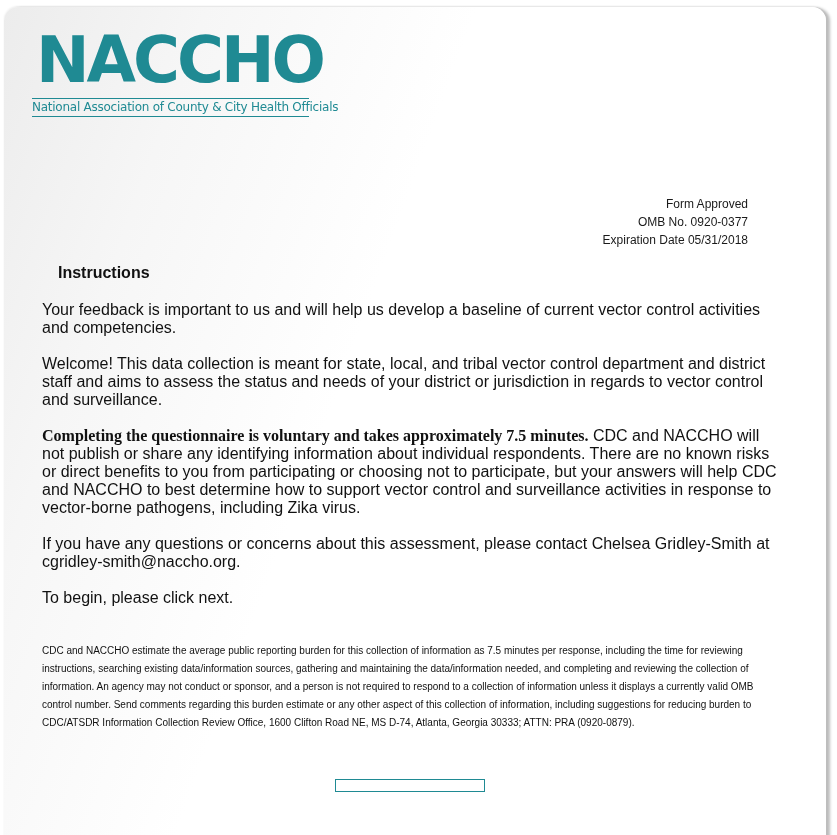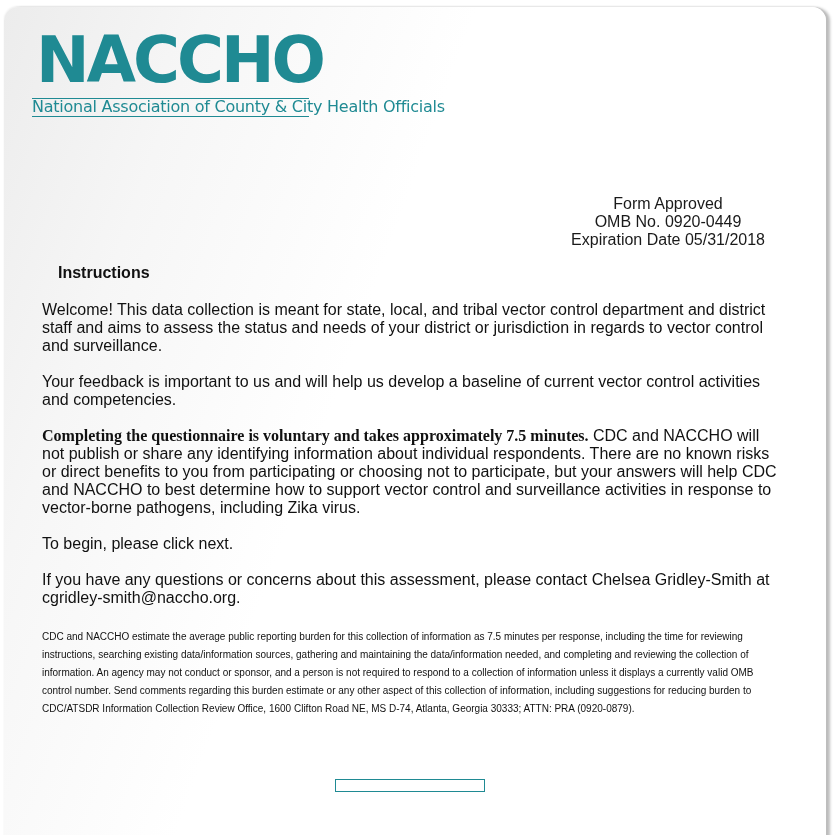--- a/index.html
+++ b/index.html
@@ -50,39 +50,39 @@
       width: 277px;
       height: 1px;
       background: #1f8a93;
     }
     .logo-tag {
       position: absolute;
       left: 4px;
       top: 67px;
       width: 277px;
       font-family: "DejaVu Sans", sans-serif;
-      font-size: 16px;
+      font-size: 12px;
       line-height: 12px;
       letter-spacing: -0.25px;
       white-space: nowrap;
     }
     .logo-rule-bottom {
       position: absolute;
       left: 4px;
       top: 82px;
       width: 277px;
       height: 1px;
       background: #1f8a93;
     }
     .omb {
       position: absolute;
-      right: 61px;
+      right: 78px;
       top: 188px;
-      text-align: center;
-      font-size: 16px;
+      text-align: right;
+      font-size: 12px;
       line-height: 18px;
       color: #1a1a1a;
     }
     .content {
       position: absolute;
       left: 38px;
       top: 256px;
       width: 740px;
       font-size: 16px;
       line-height: 18px;
@@ -95,21 +95,21 @@
       height: 20px;
       line-height: 20px;
     }
     .para {
       margin: 0 0 18px 0;
     }
     .para b { font-weight: bold; font-family: Liberation Serif, serif; }
     .disclaimer {
       position: absolute;
       left: 38px;
-      top: 621px;
+      top: 635px;
       width: 740px;
       font-size: 10px;
       line-height: 18px;
       color: #111111;
     }
     .next-button {
       position: absolute;
       left: 331px;
       top: 772px;
       width: 150px;
@@ -127,29 +127,29 @@
 
   <div class="logo">
     <div class="logo-word">NACCHO</div>
     <div class="logo-rule-top"></div>
     <div class="logo-tag">National Association of County &amp; City Health Officials</div>
     <div class="logo-rule-bottom"></div>
   </div>
 
   <div class="omb">
     <div>Form Approved</div>
-    <div>OMB No. 0920-0449</div>
+    <div>OMB No. 0920-0377</div>
     <div>Expiration Date 05/31/2018</div>
   </div>
 
   <div class="content">
     <div class="heading">Instructions</div>
+    <div class="para">Your feedback is important to us and will help us develop a baseline of current vector control activities and competencies.</div>
     <div class="para">Welcome! This data collection is meant for state, local, and tribal vector control department and district staff and aims to assess the status and needs of your district or jurisdiction in regards to vector control and surveillance.</div>
-    <div class="para">Your feedback is important to us and will help us develop a baseline of current vector control activities and competencies.</div>
     <div class="para"><b>Completing the questionnaire is voluntary and takes approximately 7.5 minutes.</b><span> CDC and NACCHO will not publish or share any identifying information about individual respondents. There are no known risks or direct benefits to you from participating or choosing not to participate, but your answers will help CDC and NACCHO to best determine how to support vector control and surveillance activities in response to vector-borne pathogens, including Zika virus.</span></div>
+    <div class="para">If you have any questions or concerns about this assessment, please contact Chelsea Gridley-Smith at cgridley-smith@naccho.org.</div>
     <div class="para">To begin, please click next.</div>
-    <div class="para">If you have any questions or concerns about this assessment, please contact Chelsea Gridley-Smith at cgridley-smith@naccho.org.</div>
   </div>
 
   <div class="disclaimer">CDC and NACCHO estimate the average public reporting burden for this collection of information as 7.5 minutes per response, including the time for reviewing instructions, searching existing data/information sources, gathering and maintaining the data/information needed, and completing and reviewing the collection of information.  An agency may not conduct or sponsor, and a person is not required to respond to a collection of information unless it displays a currently valid OMB control number. Send comments regarding this burden estimate or any other aspect of this collection of information, including suggestions for reducing burden to CDC/ATSDR Information Collection Review Office, 1600 Clifton Road NE, MS D-74, Atlanta, Georgia 30333; ATTN: PRA (0920-0879).</div>
 
   <button class="next-button"></button>
 </div>
 
 </body></html>

